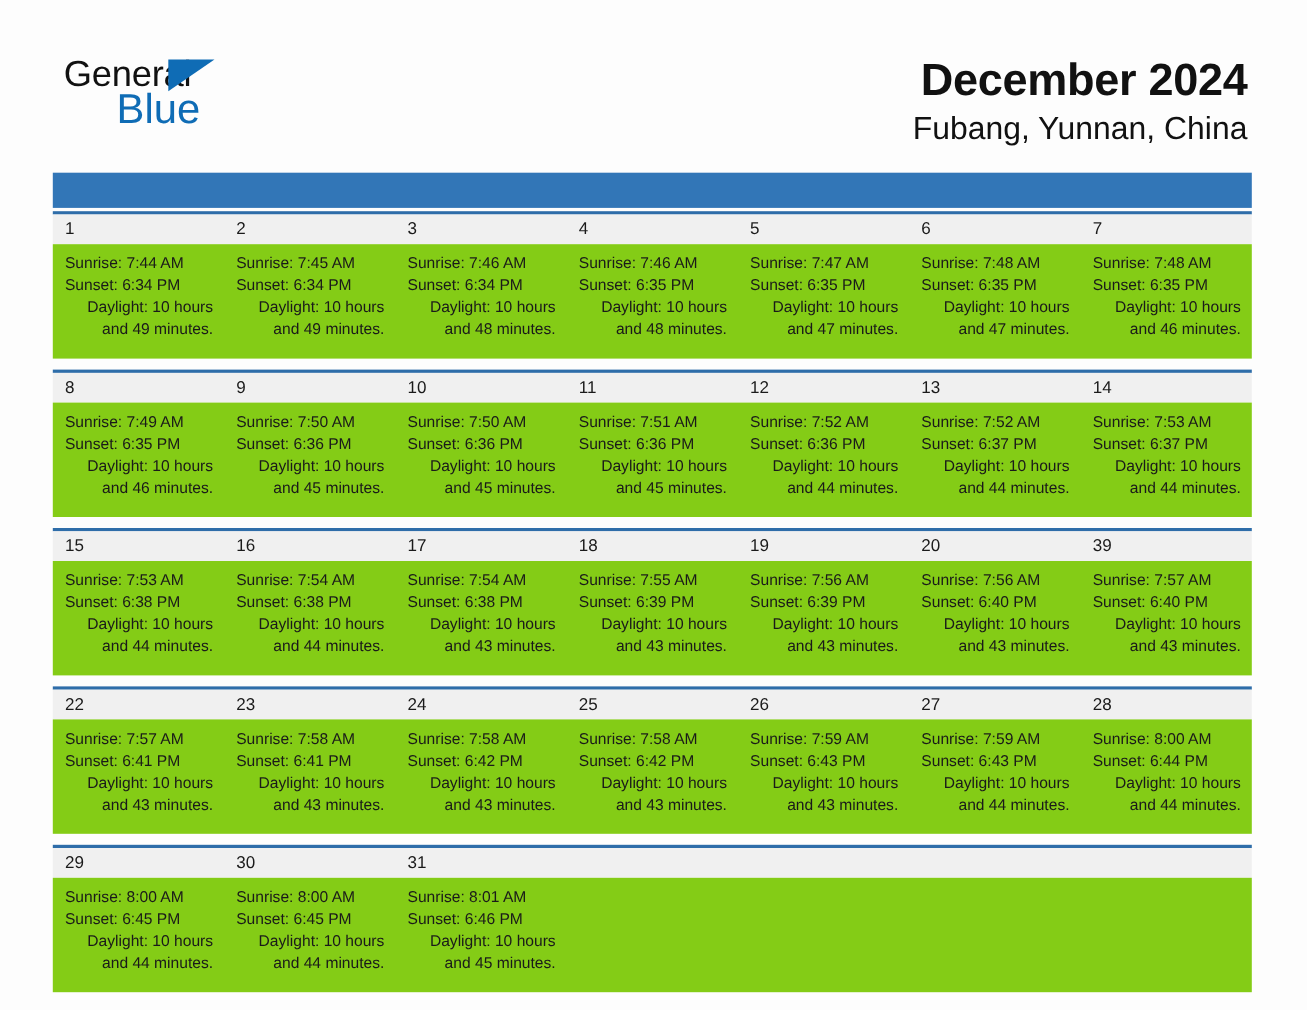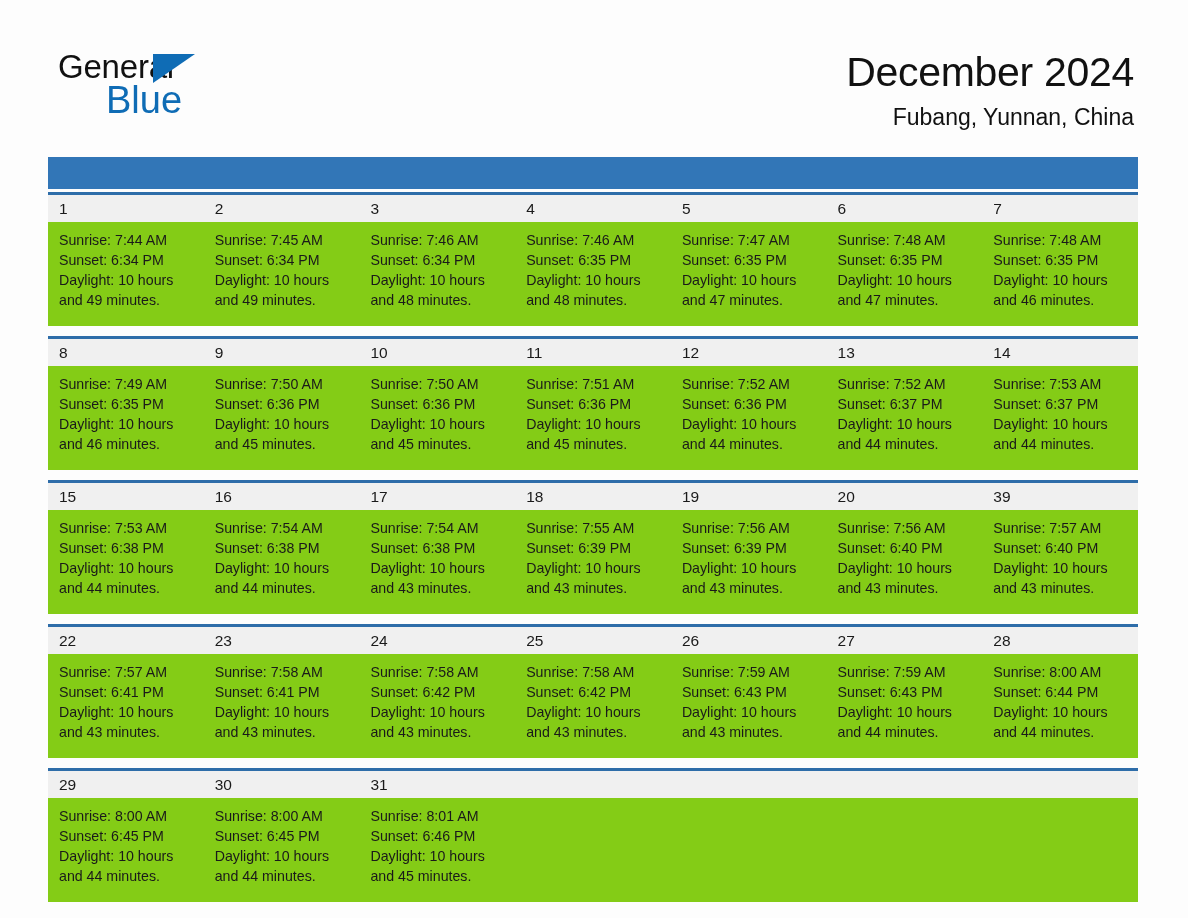--- a/index.html
+++ b/index.html
@@ -63,26 +63,26 @@
 
   .title-block {
     position: absolute;
     right: 54px;
     top: 48px;
     text-align: right;
   }
   .month-title {
     font-size: 41px;
     line-height: 48px;
-    font-weight: 400;
+    font-weight: 700;
     color: #111111;
     letter-spacing: -0.3px;
   }
   .location-title {
-    font-size: 23px;
+    font-size: 29px;
     line-height: 30px;
     font-weight: 400;
     color: #111111;
     margin-top: 6px;
   }
 
   
   .calendar {
     position: absolute;
     left: 48px;
@@ -139,20 +139,21 @@
     box-sizing: border-box;
   }
   .detail-line {
     font-size: 14.2px;
     line-height: 20px;
     color: #1a1a1a;
     white-space: nowrap;
   }
   .detail-line.wrap {
     white-space: normal;
+    text-align: right;
   }
 </style>
 </head>
 <body>
 
 <div class="page-header">
 
   <div class="brand">
     <span class="brand-general">General</span>
     <span class="brand-triangle"></span>

